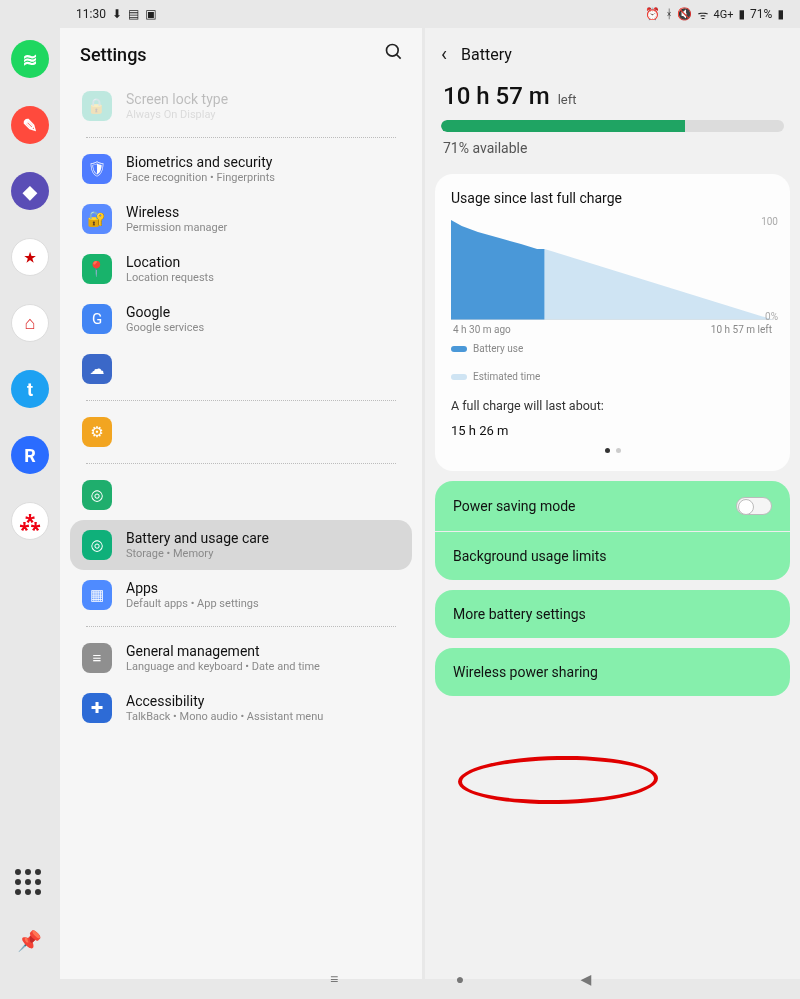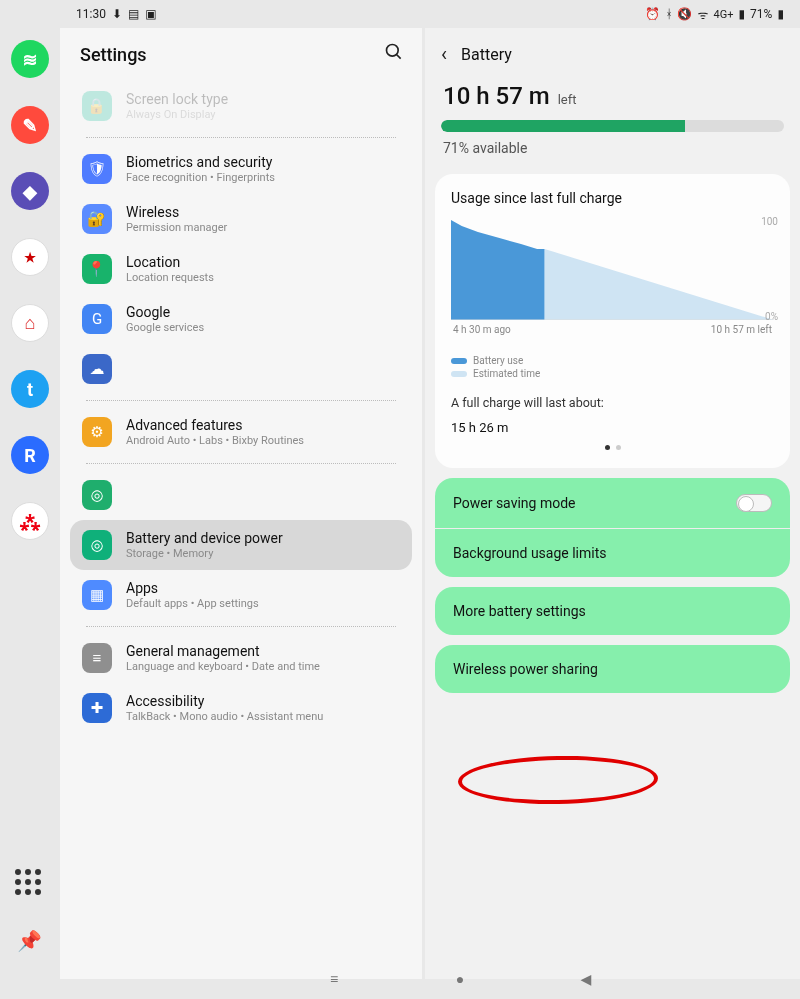--- a/index.html
+++ b/index.html
@@ -100,21 +100,21 @@
     background:#fdfdfd;border-radius:18px;padding:16px 16px;margin-top:8px;
   }
   .card-title{font-size:14px;color:#111}
   .chart-area{
     position:relative;height:100px;margin:14px 0 4px 0;
   }
   .y-top,.y-bot{position:absolute;right:-4px;font-size:10px;color:#aaa}
   .y-top{top:-4px}.y-bot{bottom:-2px}
   .chart-svg{width:100%;height:100%}
   .chart-x{display:flex;justify-content:space-between;font-size:10px;color:#888;margin-top:4px;padding:0 2px}
-  .legend{display:flex;flex-direction:column;gap:2px;margin-top:20px;}
+  .legend{display:flex;flex-direction:column;gap:17px;margin-top:8px;}
   .legend-row{display:flex;align-items:center;gap:6px;font-size:10px;color:#888}
   .legend-sw{width:16px;height:6px;border-radius:3px}
   .full-charge{font-size:12.5px;color:#333;margin-top:16px}
   .full-charge-val{font-size:13px;color:#111;margin-top:10px}
   .dots{display:flex;justify-content:center;gap:6px;margin-top:10px;margin-bottom:2px}
   .dot{width:5px;height:5px;border-radius:50%;background:#ccc}
   .dot.active{background:#333}
   .row-card{
     background:#86efac;border-radius:18px;margin-top:10px;
   }
@@ -242,33 +242,29 @@
               <div class="s-title">Google</div>
               <div class="s-sub">Google services</div>
             </div>
           </div>
           <div class="s-item">
             <div class="s-icon" style="background: rgb(59, 104, 200);">☁</div>
           </div>
           <div class="divider"></div>
           <div class="s-item">
             <div class="s-icon" style="background: rgb(242, 165, 33);">⚙</div>
-            <div class="s-text">
-              <div class="s-title">Advanced features</div>
-              <div class="s-sub">Android Auto  •  Labs  •  Bixby Routines</div>
-            </div>
           </div>
           <div class="divider"></div>
           <div class="s-item">
             <div class="s-icon" style="background: rgb(31, 174, 109);">◎</div>
           </div>
           <div class="s-item active">
             <div class="s-icon" style="background: rgb(15, 176, 122);">◎</div>
             <div class="s-text">
-              <div class="s-title">Battery and device power</div>
+              <div class="s-title">Battery and usage care</div>
               <div class="s-sub">Storage  •  Memory</div>
             </div>
           </div>
           <div class="s-item">
             <div class="s-icon" style="background: rgb(79, 139, 255);">▦</div>
             <div class="s-text">
               <div class="s-title">Apps</div>
               <div class="s-sub">Default apps  •  App settings</div>
             </div>
           </div>

